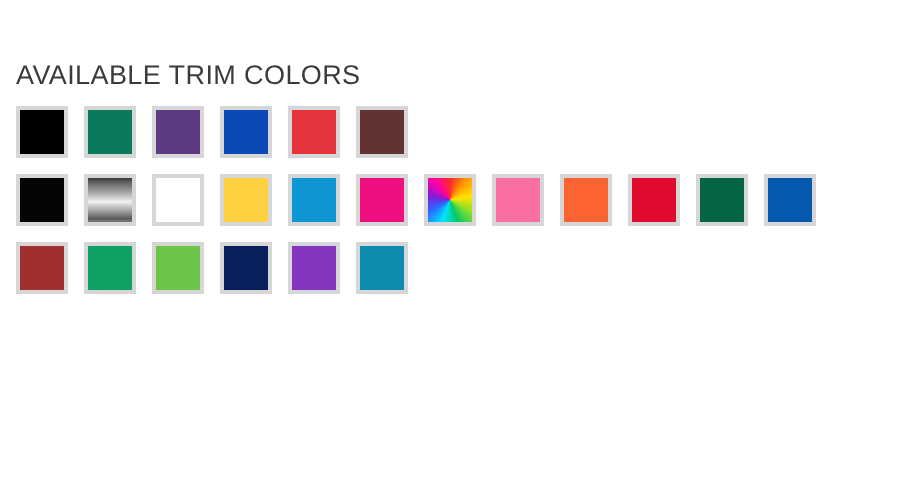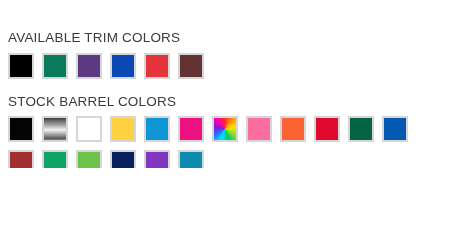--- a/index.html
+++ b/index.html
@@ -84,21 +84,20 @@
             <span class="swatch-inner" style="background: rgb(229, 52, 60);"></span>
           </div>
           <div class="swatch">
             <span class="swatch-inner" style="background: rgb(99, 50, 50);"></span>
           </div>
         </div>
     </div>
   </div>
 
   <div class="section">
-    <div id="stock-heading" class="section-heading">STOCK BARREL COLORS</div>
     <div id="stock-swatches" class="swatch-rows">
       <div class="swatch-row">
           <div class="swatch">
             <span class="swatch-inner" style="background: rgb(5, 5, 5);"></span>
           </div>
           <div class="swatch">
             <span class="swatch-inner" style="background: linear-gradient(rgb(60, 60, 60) 0%, rgb(110, 110, 110) 14%, rgb(157, 157, 157) 30%, rgb(212, 212, 212) 46%, rgb(242, 242, 242) 54%, rgb(195, 195, 195) 66%, rgb(142, 142, 142) 80%, rgb(90, 90, 90) 92%, rgb(122, 122, 122) 100%);"></span>
           </div>
           <div class="swatch">
             <span class="swatch-inner" style="background: rgb(255, 255, 255);"></span>

